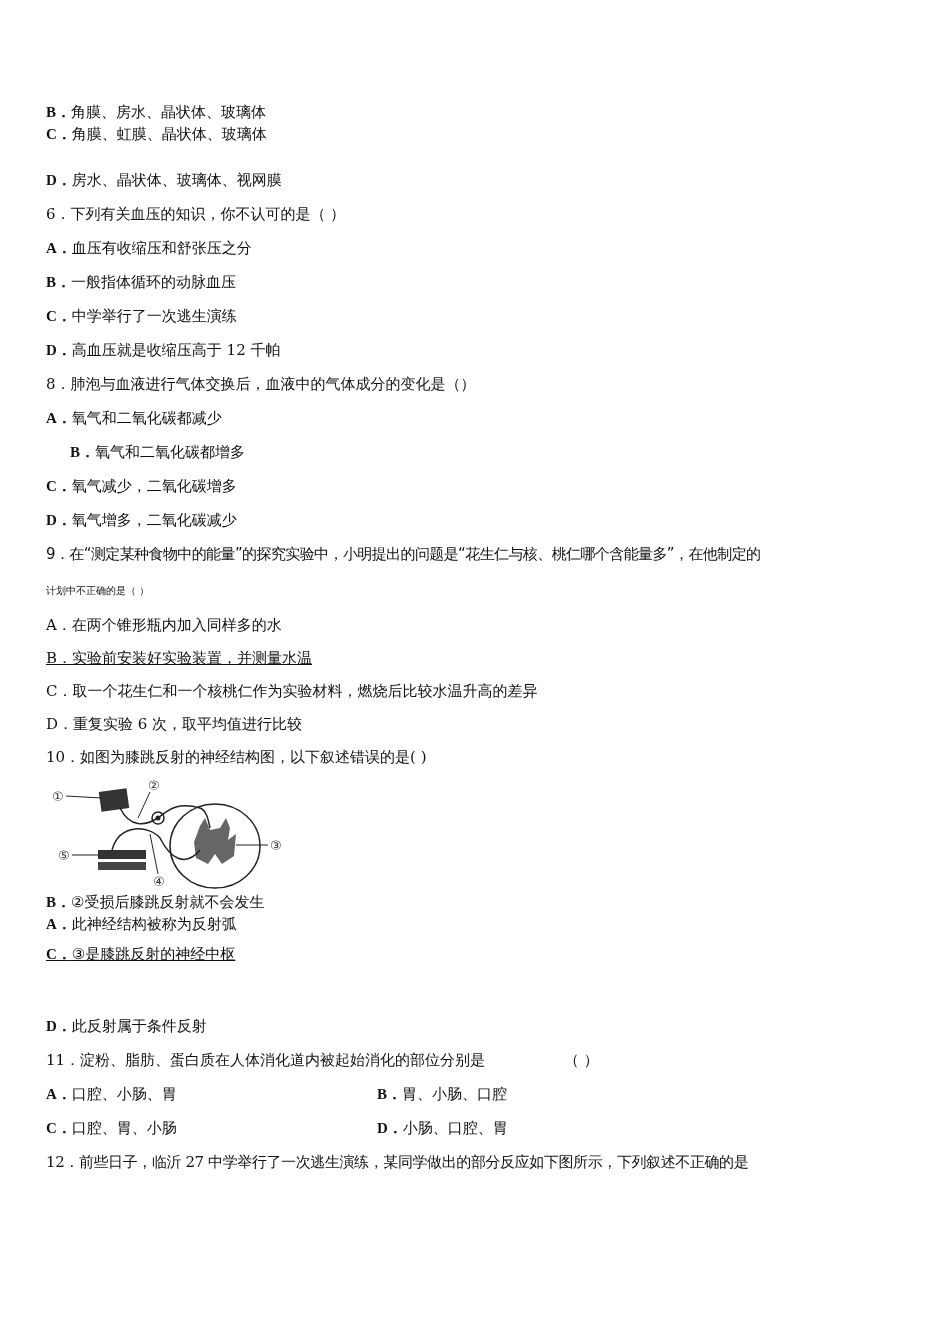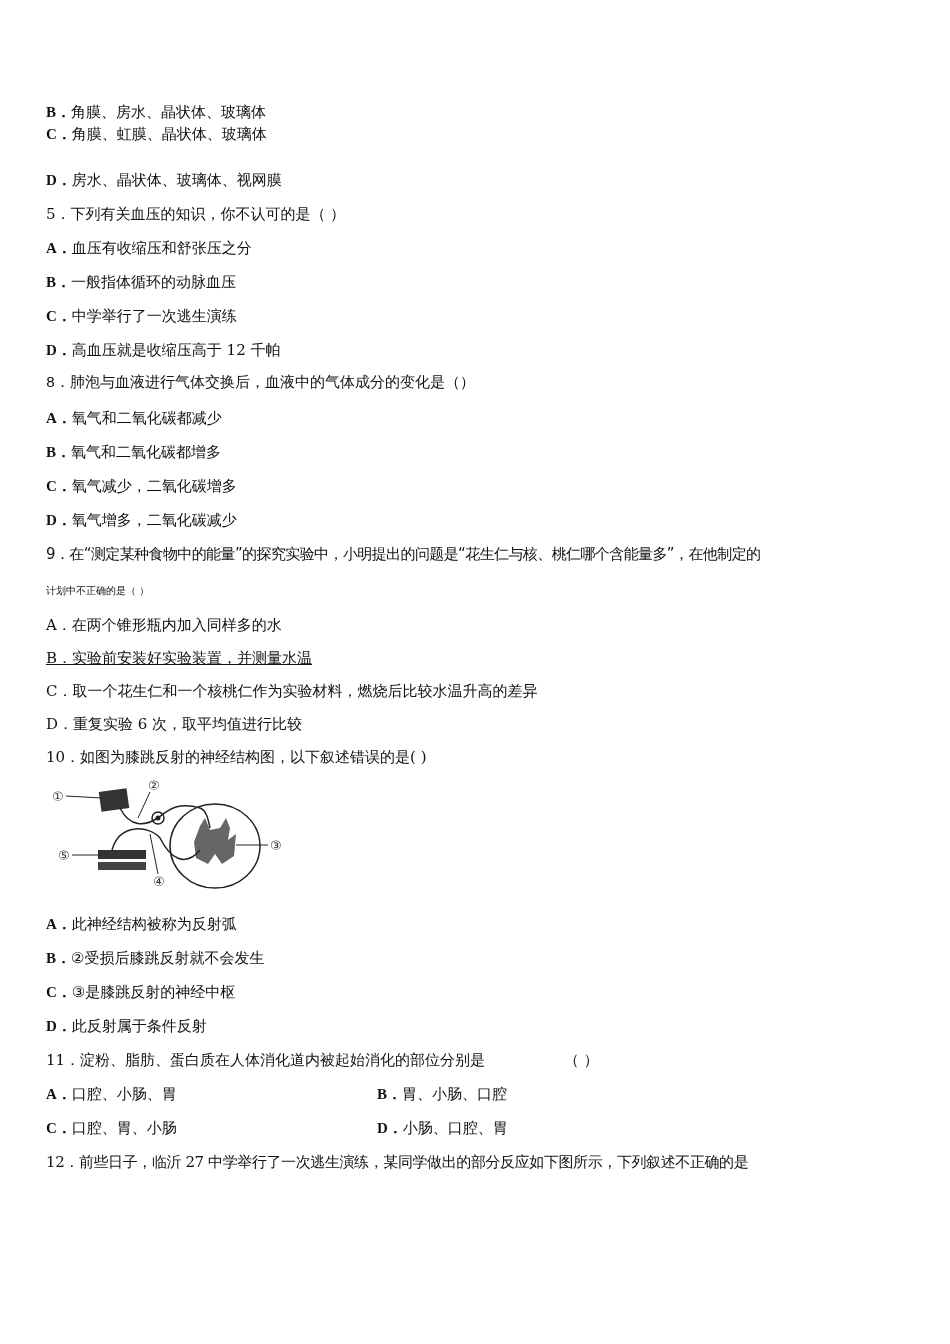--- a/index.html
+++ b/index.html
@@ -25,39 +25,39 @@
 <div class="line" style="top:102px;">
   <span class="lbl">B．</span><span>角膜、房水、晶状体、玻璃体</span>
 </div>
 <div class="line" style="top:124px;text-align:right;">
   <span class="lbl">C．</span><span>角膜、虹膜、晶状体、玻璃体</span>
 </div>
 <div class="line" style="top:170px;">
   <span class="lbl">D．</span><span>房水、晶状体、玻璃体、视网膜</span>
 </div>
 
-<div class="line" style="top:204px;">5．下列有关血压的知识，你不认可的是（        ）</div>
+<div class="line" style="top:204px;">6．下列有关血压的知识，你不认可的是（        ）</div>
 <div class="line" style="top:238px;">
   <span class="lbl">A．</span><span>血压有收缩压和舒张压之分</span>
 </div>
 <div class="line" style="top:272px;">
   <span class="lbl">B．</span><span>一般指体循环的动脉血压</span>
 </div>
 <div class="line" style="top:306px;">
   <span class="lbl">C．</span><span>中学举行了一次逃生演练</span>
 </div>
 <div class="line" style="top:340px;">
   <span class="lbl">D．</span><span>高血压就是收缩压高于 12 千帕</span>
 </div>
 
-<div class="line" style="top:374px;font-family:Liberation Mono, monospace;">8．肺泡与血液进行气体交换后，血液中的气体成分的变化是（）</div>
+<div class="line" style="top:374px;">8．肺泡与血液进行气体交换后，血液中的气体成分的变化是（）</div>
 <div class="line" style="top:408px;">
   <span class="lbl">A．</span><span>氧气和二氧化碳都减少</span>
 </div>
-<div class="line" style="top:442px;">
+<div class="line" style="top:442px;margin-left:24px;">
   <span class="lbl">B．</span><span>氧气和二氧化碳都增多</span>
 </div>
 <div class="line" style="top:476px;">
   <span class="lbl">C．</span><span>氧气减少，二氧化碳增多</span>
 </div>
 <div class="line" style="top:510px;">
   <span class="lbl">D．</span><span>氧气增多，二氧化碳减少</span>
 </div>
 
 <div class="line sans" style="top:544px; font-size:15px; letter-spacing:-0.6px;">9．在“测定某种食物中的能量”的探究实验中，小明提出的问题是“花生仁与核、桃仁哪个含能量多”，在他制定的</div>
@@ -106,24 +106,24 @@
     <text x="98" y="12" font-size="13" fill="#333" font-family="DejaVu Sans, sans-serif">②</text>
     <text x="220" y="72" font-size="13" fill="#333" font-family="DejaVu Sans, sans-serif">③</text>
     <text x="103" y="108" font-size="13" fill="#333" font-family="DejaVu Sans, sans-serif">④</text>
     <text x="8" y="82" font-size="13" fill="#333" font-family="DejaVu Sans, sans-serif">⑤</text>
   </svg>
 </div>
 
 <div class="line" style="top:914px;">
   <span class="lbl">A．</span><span>此神经结构被称为反射弧</span>
 </div>
-<div class="line" style="top:948px;">
+<div class="line" style="top:892px;">
   <span class="lbl">B．</span><span>②受损后膝跳反射就不会发生</span>
 </div>
-<div class="line" style="top:982px;">
+<div class="line" style="top:944px;text-decoration:underline;">
   <span class="lbl">C．</span><span>③是膝跳反射的神经中枢</span>
 </div>
 <div class="line" style="top:1016px;">
   <span class="lbl">D．</span><span>此反射属于条件反射</span>
 </div>
 
 <div class="line" style="top:1050px;">
   <span>11．淀粉、脂肪、蛋白质在人体消化道内被起始消化的部位分别是</span>
   <span style="position:absolute; left:518px;">（                    ）</span>
 </div>

